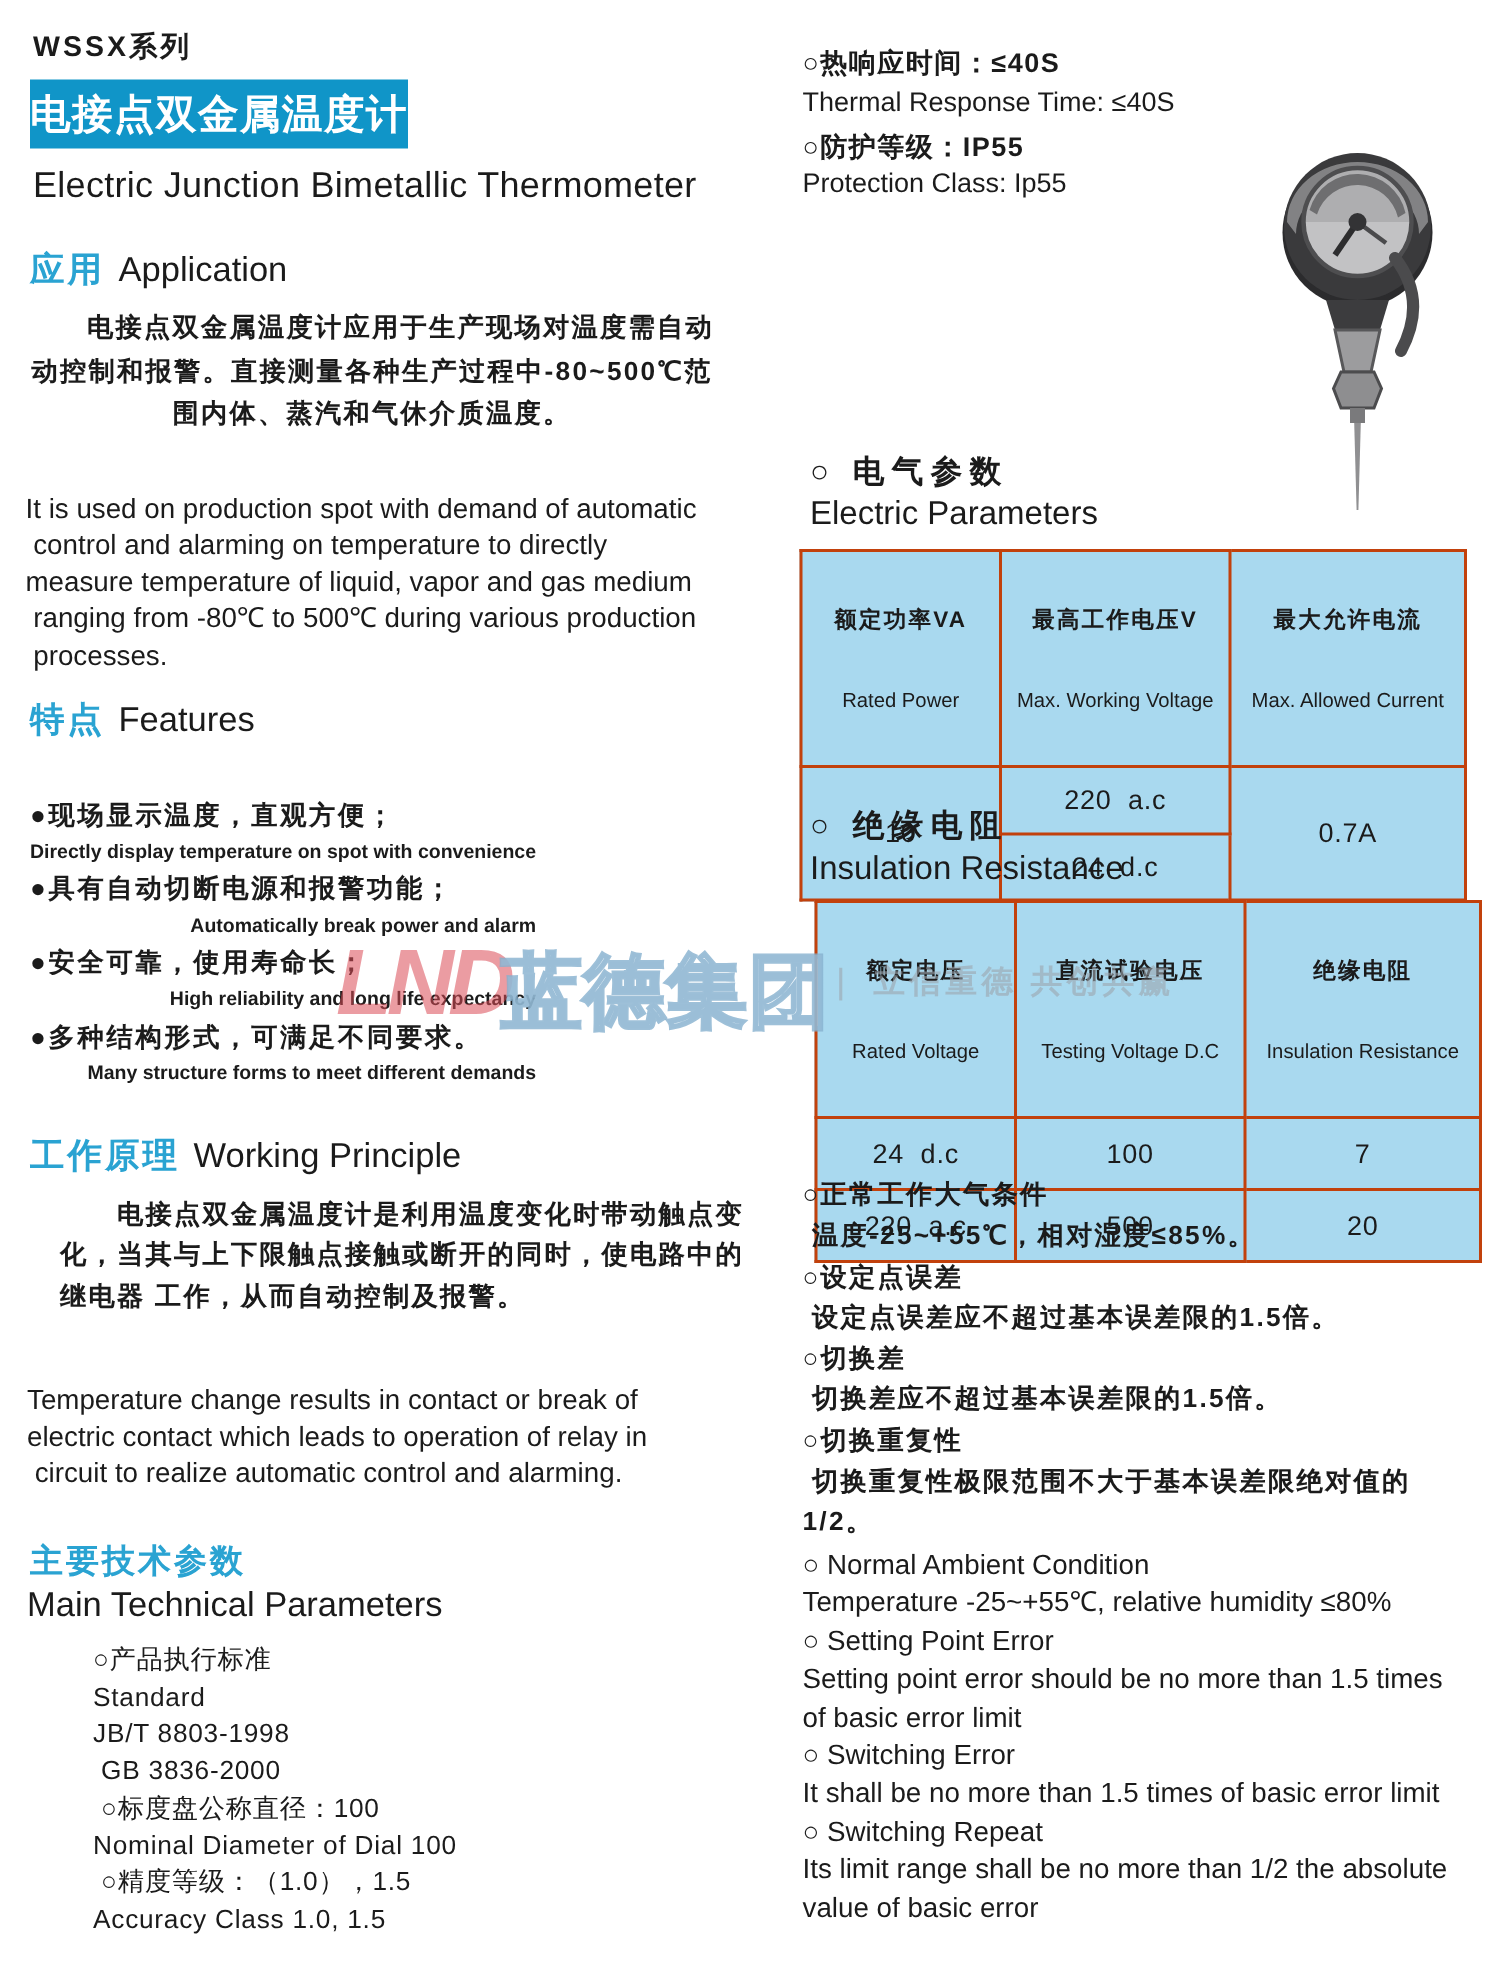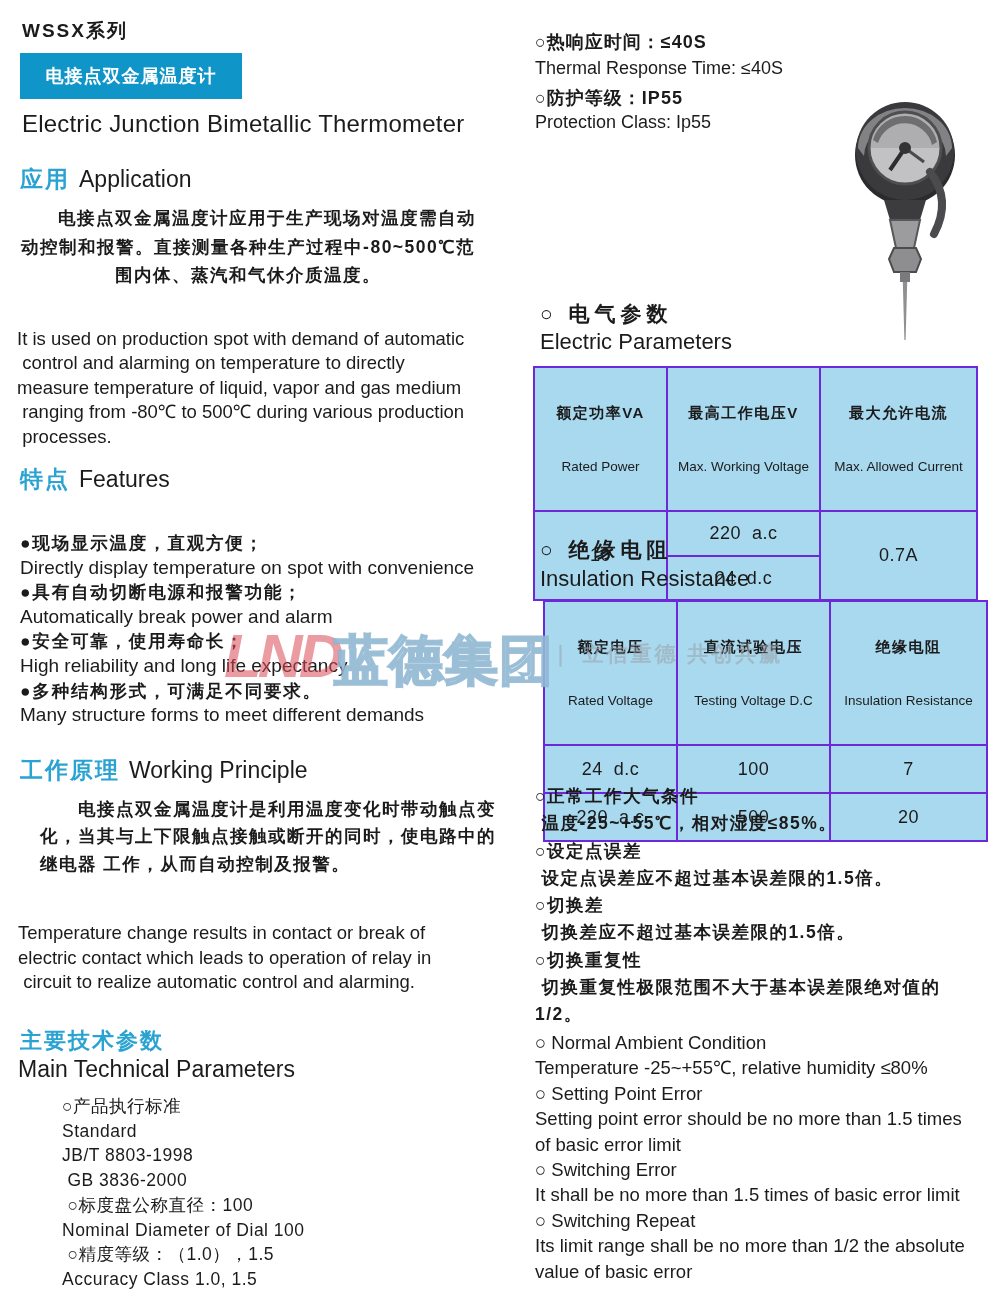--- a/index.html
+++ b/index.html
@@ -6,38 +6,38 @@
   .page{
     position:relative;width:1000px;height:1315px;background:#ffffff;
     font-family:"Liberation Sans",sans-serif;color:#1b1b1b;overflow:hidden;
   }
   .abs{position:absolute;}
   .prewrap{white-space:pre-wrap;}
 
   
   .series{left:22px;top:18px;font-size:19px;font-weight:600;letter-spacing:2px;}
   .badge{
-    left:20px;top:53px;width:222px;height:46px;background:#1095c8;
-    color:#ffffff;font-size:18px;font-weight:700;letter-spacing:1px;
+    left:20px;top:53px;width:252px;height:46px;background:#1095c8;
+    color:#ffffff;font-size:27px;font-weight:700;letter-spacing:1px;
     display:flex;align-items:center;justify-content:center;
   }
   .title-en{left:22px;top:110px;font-size:24px;letter-spacing:0.2px;}
 
   .sec-head{font-size:23px;white-space:nowrap;}
   .sec-head .h-zh{color:#2aa3d2;font-weight:700;letter-spacing:2px;}
   .sec-head .h-en{color:#1b1b1b;font-weight:500;margin-left:9px;}
 
   .app-head{left:20px;top:164px;}
   .app-zh{left:20px;top:204px;font-size:17.5px;font-weight:600;line-height:28.5px;letter-spacing:1.5px;text-align:center;}
   .app-en{left:17px;top:327px;font-size:18.5px;line-height:24.4px;}
 
   .feat-head{left:20px;top:464px;}
   .feat-list{left:20px;top:531px;line-height:24.6px;}
   .feat-list .zh{font-size:17.5px;font-weight:600;letter-spacing:1.8px;}
-  .feat-list .en{font-size:19px;font-weight:400;}
+  .feat-list .en{font-size:13px;font-weight:700;text-align:right;}
 
   .wp-head{left:20px;top:755px;}
   .wp-zh{left:20px;top:796px;font-size:17.5px;font-weight:600;line-height:27.4px;letter-spacing:1.5px;margin-left:20px;}
   .wp-en{left:18px;top:921px;font-size:18.5px;line-height:24.6px;}
 
   .mtp-zh{left:20px;top:1026px;font-size:22px;font-weight:700;color:#2aa3d2;letter-spacing:2px;}
   .mtp-en{left:18px;top:1056px;font-size:23px;font-weight:500;}
   .mtp-body{left:62px;top:1094px;font-size:17.5px;line-height:24.7px;letter-spacing:0.5px;}
 
   
@@ -50,21 +50,21 @@
   .ep-zh{left:540px;top:300px;} .ep-en{left:540px;top:329px;text-align:right;}
   .ir-zh{left:540px;top:536px;} .ir-en{left:540px;top:566px;}
 
   table.spec-table{
     position:absolute;border-collapse:collapse;background:#a9d9ef;
     table-layout:fixed;font-family:"Liberation Sans",sans-serif;
   }
   .ep-table{left:533px;top:366px;width:443px;}
   .ir-table{left:543px;top:600px;width:443px;}
   table.spec-table th,table.spec-table td{
-    border:2px solid #6d28d9;text-align:center;vertical-align:middle;
+    border:2px solid #c2410c;text-align:center;vertical-align:middle;
     padding:0;white-space:pre;color:#1b1b1b;
   }
   table.spec-table .thzh{display:block;font-size:15px;font-weight:700;letter-spacing:1.5px;}
   table.spec-table .then{display:block;font-size:13.5px;font-weight:400;letter-spacing:0;}
   table.spec-table td{font-size:18px;font-weight:500;letter-spacing:0.5px;}
 
   .rp-zh{left:535px;top:783px;font-size:17.5px;font-weight:600;line-height:27.3px;letter-spacing:1.5px;}
   .rp-en{left:535px;top:1030px;font-size:18.5px;line-height:25.4px;}
 
   

